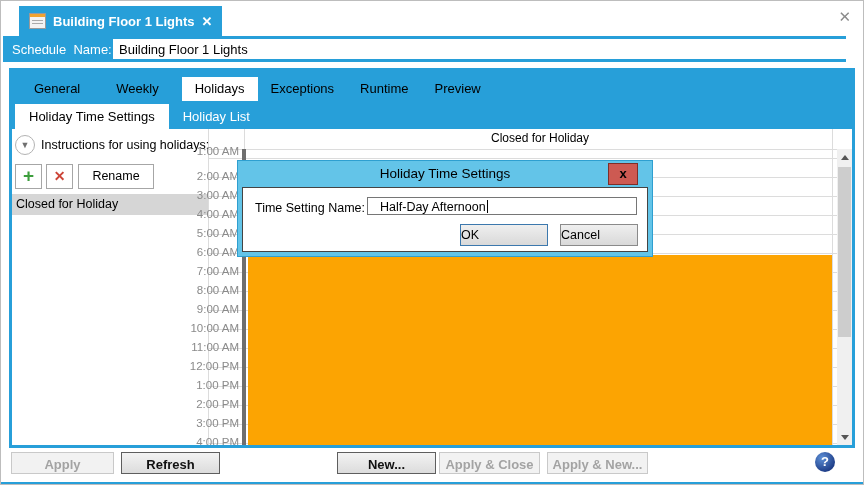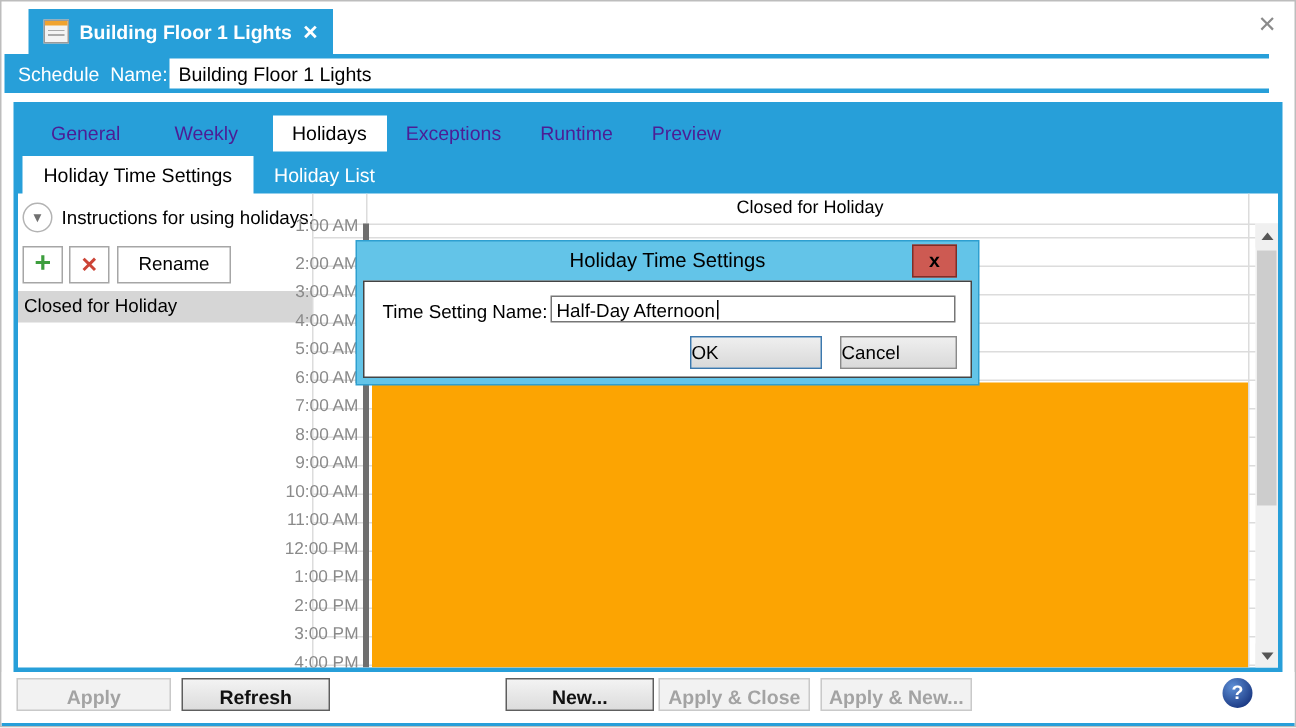--- a/index.html
+++ b/index.html
@@ -17,21 +17,21 @@
   #win-close{right:12px;top:8px;color:#8b8b8b;font-size:15px;line-height:15px;cursor:pointer;}
 
   
   #sched-bar{left:2px;top:35px;width:843px;height:26px;background:#279fd9;display:flex;align-items:center;}
   #sched-bar .lbl{color:#fff;font-size:13px;margin-left:9px;white-space:pre;}
   #sched-input{position:absolute;left:110px;top:3px;width:722px;height:20px;border:none;background:#fff;font-family:"Liberation Sans",sans-serif;font-size:13px;padding:0 6px;}
 
   
   #panel{left:8px;top:67px;width:846px;height:380px;background:#279fd9;}
   #tabs{position:absolute;left:12px;top:9px;display:flex;}
-  .tab{color:#4c1d95;font-size:13px;padding:4px 13px 5px 13px;cursor:pointer;white-space:nowrap;}
+  .tab{color:#000000;font-size:13px;padding:4px 13px 5px 13px;cursor:pointer;white-space:nowrap;}
   .tab.active{background:#fff;color:#000;}
   #subtabs{position:absolute;left:6px;top:36px;display:flex;}
   .subtab{color:#fff;font-size:13px;padding:5px 14px 6px 14px;cursor:pointer;white-space:nowrap;}
   .subtab.active{background:#fff;color:#000;}
 
   
   #content{left:11px;top:128px;width:840px;height:316px;background:#fff;overflow:hidden;}
 
   
   #collapse-btn{left:3px;top:6px;width:20px;height:20px;border:1px solid #b3b3b3;border-radius:50%;background:#fff;color:#707070;font-size:9px;text-align:center;line-height:19px;cursor:pointer;}
@@ -56,21 +56,21 @@
   .tri-up{width:0;height:0;border-left:4px solid transparent;border-right:4px solid transparent;border-bottom:5px solid #555;}
   .tri-down{width:0;height:0;border-left:4px solid transparent;border-right:4px solid transparent;border-top:5px solid #555;}
   #scroll-thumb{left:1px;top:18px;width:13px;height:170px;background:#cdcdcd;cursor:pointer;}
 
   
   #dialog{left:237px;top:160px;width:414px;height:95px;background:#63c4e8;z-index:10;box-shadow:0 0 0 1px #2e9fd0;}
   #dialog-title{left:0;top:0;width:100%;height:26px;text-align:center;font-size:13.5px;color:#000;line-height:26px;}
   #dialog-close{right:14px;top:2px;width:30px;height:22px;background:#cd5a52;border:1px solid #7e2e28;color:#000;font-size:13px;font-weight:bold;text-align:center;line-height:20px;cursor:pointer;}
   #dialog-body{left:4px;top:26px;width:406px;height:65px;background:#fff;border:1px solid #444;}
   #dlg-label{left:12px;top:13px;font-size:12.5px;color:#000;white-space:nowrap;}
-  #dlg-input{left:124px;top:9px;width:270px;height:18px;border:1px solid #767676;background:#fff;font-size:12.5px;line-height:18px;padding:0 3px;overflow:hidden;white-space:nowrap;cursor:text;}
+  #dlg-input{left:124px;top:9px;width:270px;height:18px;border:1px solid #767676;background:#fff;font-size:12.5px;line-height:18px;padding:0 12px;overflow:hidden;white-space:nowrap;cursor:text;}
   .caret{display:inline-block;width:1px;height:13px;background:#000;vertical-align:-2px;margin-left:1px;}
   .dlg-btn{top:36px;height:22px;font-size:12.5px;line-height:20px;background:linear-gradient(#efefef,#d9d9d9);cursor:pointer;}
   #dlg-ok{left:217px;width:88px;border:1px solid #3c78ad;}
   #dlg-cancel{left:317px;width:78px;border:1px solid #8a8a8a;}
 
   
   #footer{left:0;top:447px;width:864px;height:34px;background:#fff;}
   .f-btn{top:4px;height:22px;font-size:13px;font-weight:bold;text-align:center;line-height:24px;}
   .f-btn.enabled{background:linear-gradient(#f3f3f3,#dcdcdc);border:1px solid #5e5e5e;color:#111;cursor:pointer;}
   .f-btn.disabled{background:#f2f2f2;border:1px solid #c9c9c9;color:#a3a3a3;}

